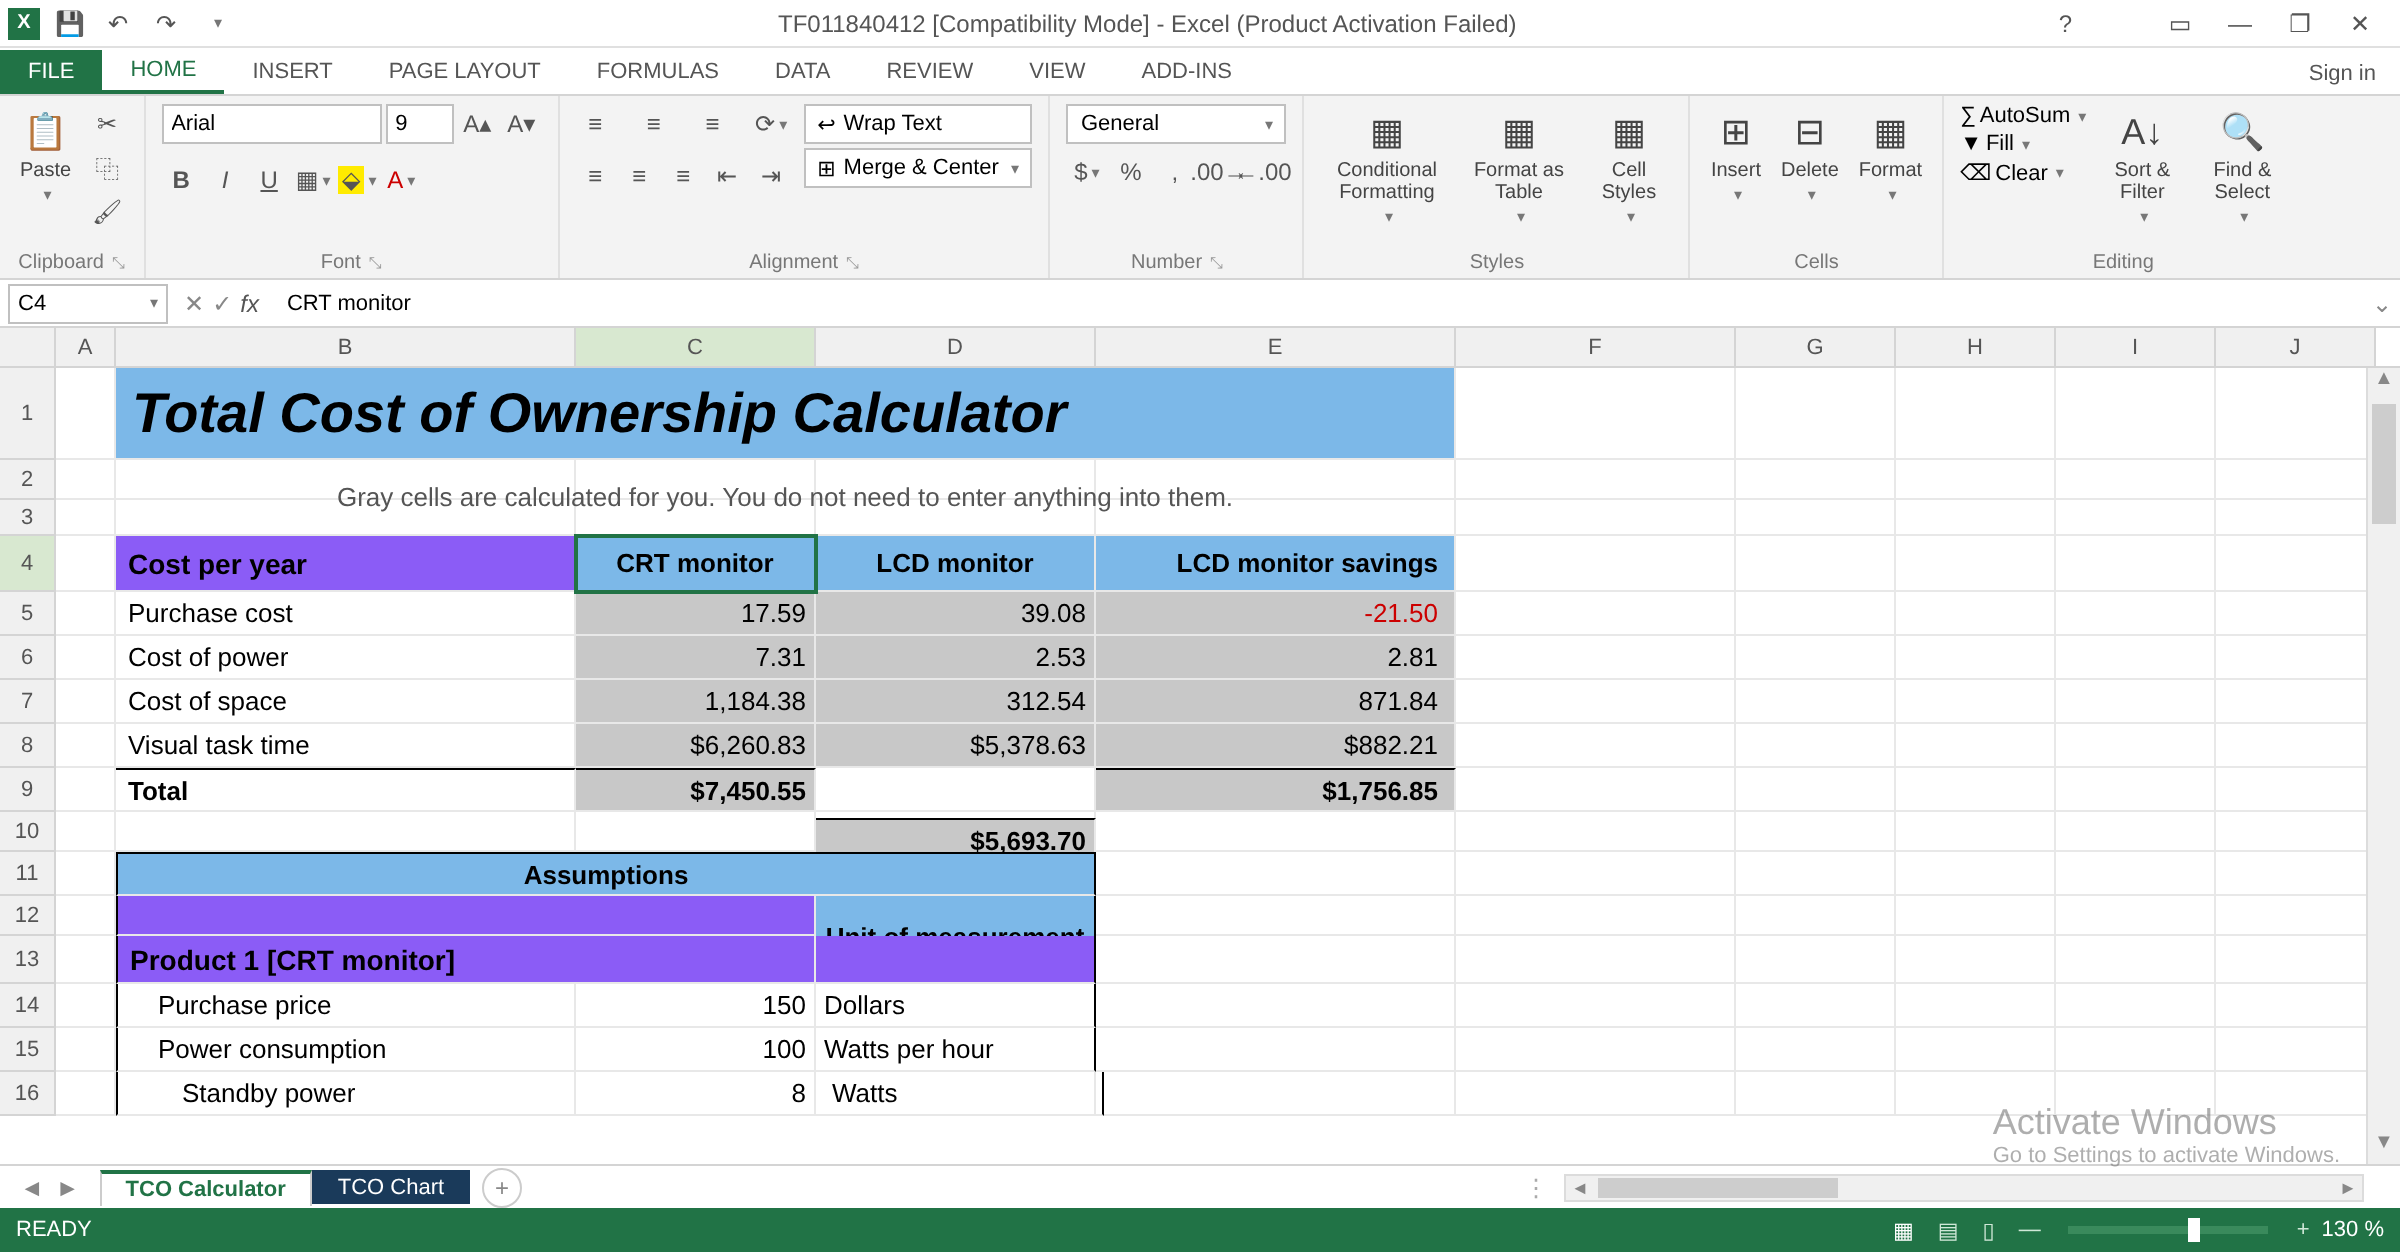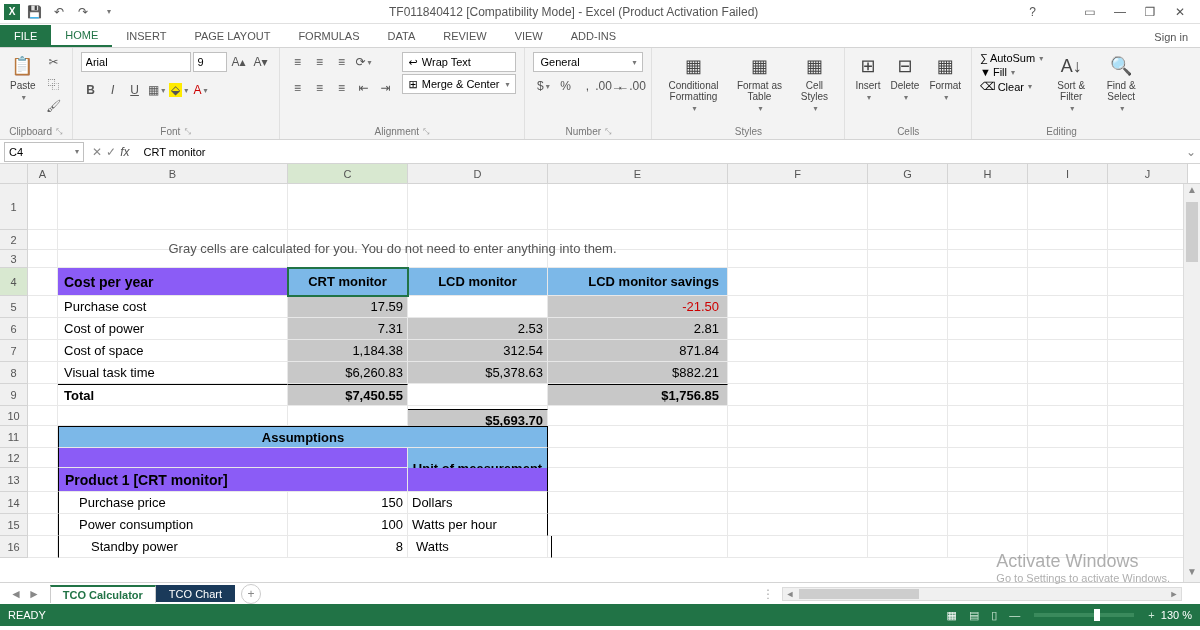--- a/index.html
+++ b/index.html
@@ -25,21 +25,21 @@
 
 .ribbon { height: 92px; background: #f3f3f3; border-bottom: 1px solid #d4d4d4; display: flex; }
 .group { border-right: 1px solid #e0e0e0; padding: 4px 8px 2px 8px; display: flex; flex-direction: column; justify-content: space-between; }
 .group-content { display: flex; gap: 6px; align-items: flex-start; flex: 1; }
 .group-label { text-align: center; font-size: 10px; color: #777; margin-top: 4px; display: flex; justify-content: center; align-items: center; gap: 4px; }
 .group-label .expand { font-size: 8px; color: #999; }
 .rbtns-col { display: flex; flex-direction: column; gap: 2px; }
 .rbtn-big { display: flex; flex-direction: column; align-items: center; gap: 2px; cursor: pointer; font-size: 10px; color: #444; padding: 2px; }
 .rbtn-big .icon-lg { width: 24px; height: 24px; display: flex; align-items: center; justify-content: center; font-size: 18px; }
 .rbtn-small { width: 20px; height: 20px; display: flex; align-items: center; justify-content: center; cursor: pointer; color: #555; border: 1px solid transparent; font-size: 12px; }
-.font-row { display: flex; gap: 2px; align-items: center; margin-bottom: 4px; }
+.font-row { display: flex; gap: 2px; align-items: center; margin-bottom: 4px; justify-content: space-between; }
 .font-sel { border: 1px solid #c0c0c0; background: #fff; height: 20px; font-size: 11px; padding: 0 4px; }
 .btn-wide { border: 1px solid #c0c0c0; background: #fff; height: 20px; display: flex; align-items: center; padding: 0 6px; gap: 4px; font-size: 11px; cursor: pointer; }
 .dd { font-size: 8px; color: #777; margin-left: 2px; }
 
 
 .fbar { height: 24px; border-bottom: 1px solid #d4d4d4; display: flex; align-items: center; background: #fff; }
 .namebox { width: 80px; height: 20px; border: 1px solid #c0c0c0; margin-left: 4px; padding: 0 4px; font-size: 11px; display: flex; align-items: center; }
 .namebox .dd2 { margin-left: auto; font-size: 8px; color: #777; }
 .fbar-btns { display: flex; gap: 4px; margin: 0 8px; color: #888; }
 .fx { font-style: italic; color: #555; }
@@ -524,28 +524,30 @@
         <div class="cell " style="left: 0px; top: 352px; width: 30px; height: 22px; position: absolute;"></div>
         <div class="cell " style="left: 30px; top: 352px; width: 230px; height: 22px; position: absolute;"></div>
         <div class="cell " style="left: 260px; top: 352px; width: 120px; height: 22px; position: absolute;"></div>
         <div class="cell " style="left: 380px; top: 352px; width: 140px; height: 22px; position: absolute;"></div>
         <div class="cell " style="left: 520px; top: 352px; width: 180px; height: 22px; position: absolute;"></div>
         <div class="cell " style="left: 700px; top: 352px; width: 140px; height: 22px; position: absolute;"></div>
         <div class="cell " style="left: 840px; top: 352px; width: 80px; height: 22px; position: absolute;"></div>
         <div class="cell " style="left: 920px; top: 352px; width: 80px; height: 22px; position: absolute;"></div>
         <div class="cell " style="left: 1000px; top: 352px; width: 80px; height: 22px; position: absolute;"></div>
         <div class="cell " style="left: 1080px; top: 352px; width: 80px; height: 22px; position: absolute;"></div>
+        <div class="cell title-banner" style="left: 30px; top: 0px; width: 670px; height: 46px; position: absolute;;padding-left:8px">Total Cost of Ownership Calculator</div>
         <div class="cell instr" style="left: 30px; top: 46px; width: 670px; height: 38px; position: absolute; justify-content: center;">Gray cells are calculated for you. You do not need to enter anything into them.</div>
         <div class="cell instr" style="left: 30px; top: 66px; width: 670px; height: 18px; position: absolute;;border-top:none"></div>
         <div class="cell hdr-blue" style="left: 30px; top: 84px; width: 230px; height: 28px; position: absolute;;padding-left:6px">Cost per year</div>
         <div class="cell hdr-blue-ctr active" style="left: 260px; top: 84px; width: 120px; height: 28px; position: absolute;">CRT monitor</div>
         <div class="cell hdr-blue-r" style="left: 520px; top: 84px; width: 180px; height: 28px; position: absolute;;padding-right:8px">LCD monitor savings</div>
         <div class="cell hdr-blue-ctr" style="left: 380px; top: 84px; width: 140px; height: 28px; position: absolute;">LCD monitor</div>
         <div class="cell " style="left: 30px; top: 112px; width: 230px; height: 22px; position: absolute;;padding-left:6px">Purchase cost</div>
         <div class="cell gray" style="left: 260px; top: 112px; width: 120px; height: 22px; position: absolute;">17.59</div>
+        <div class="cell gray" style="left: 380px; top: 112px; width: 140px; height: 22px; position: absolute;">39.08</div>
         <div class="cell gray-neg" style="left: 520px; top: 112px; width: 180px; height: 22px; position: absolute;;padding-right:8px">-21.50</div>
         <div class="cell " style="left: 30px; top: 134px; width: 230px; height: 22px; position: absolute;;padding-left:6px">Cost of power</div>
         <div class="cell gray" style="left: 260px; top: 134px; width: 120px; height: 22px; position: absolute;">7.31</div>
         <div class="cell gray" style="left: 380px; top: 134px; width: 140px; height: 22px; position: absolute;">2.53</div>
         <div class="cell gray" style="left: 520px; top: 134px; width: 180px; height: 22px; position: absolute;;padding-right:8px">2.81</div>
         <div class="cell " style="left: 30px; top: 156px; width: 230px; height: 22px; position: absolute;;padding-left:6px">Cost of space</div>
         <div class="cell gray" style="left: 260px; top: 156px; width: 120px; height: 22px; position: absolute;">1,184.38</div>
         <div class="cell gray" style="left: 380px; top: 156px; width: 140px; height: 22px; position: absolute;">312.54</div>
         <div class="cell gray" style="left: 520px; top: 156px; width: 180px; height: 22px; position: absolute;;padding-right:8px">871.84</div>
         <div class="cell " style="left: 30px; top: 178px; width: 230px; height: 22px; position: absolute;;padding-left:6px">Visual task time</div>

